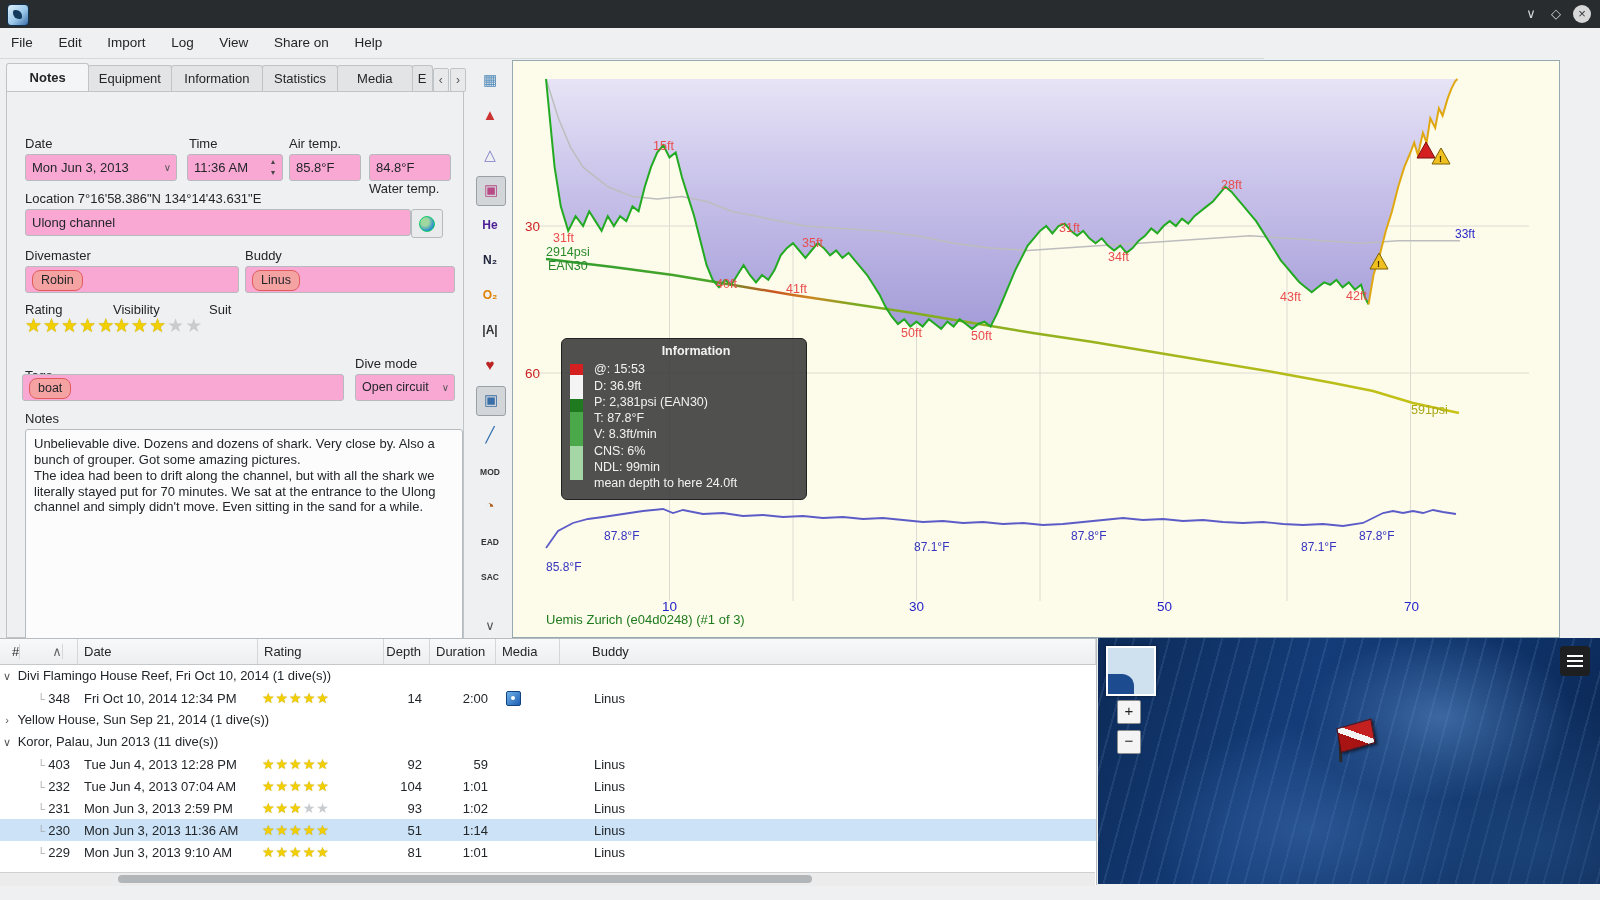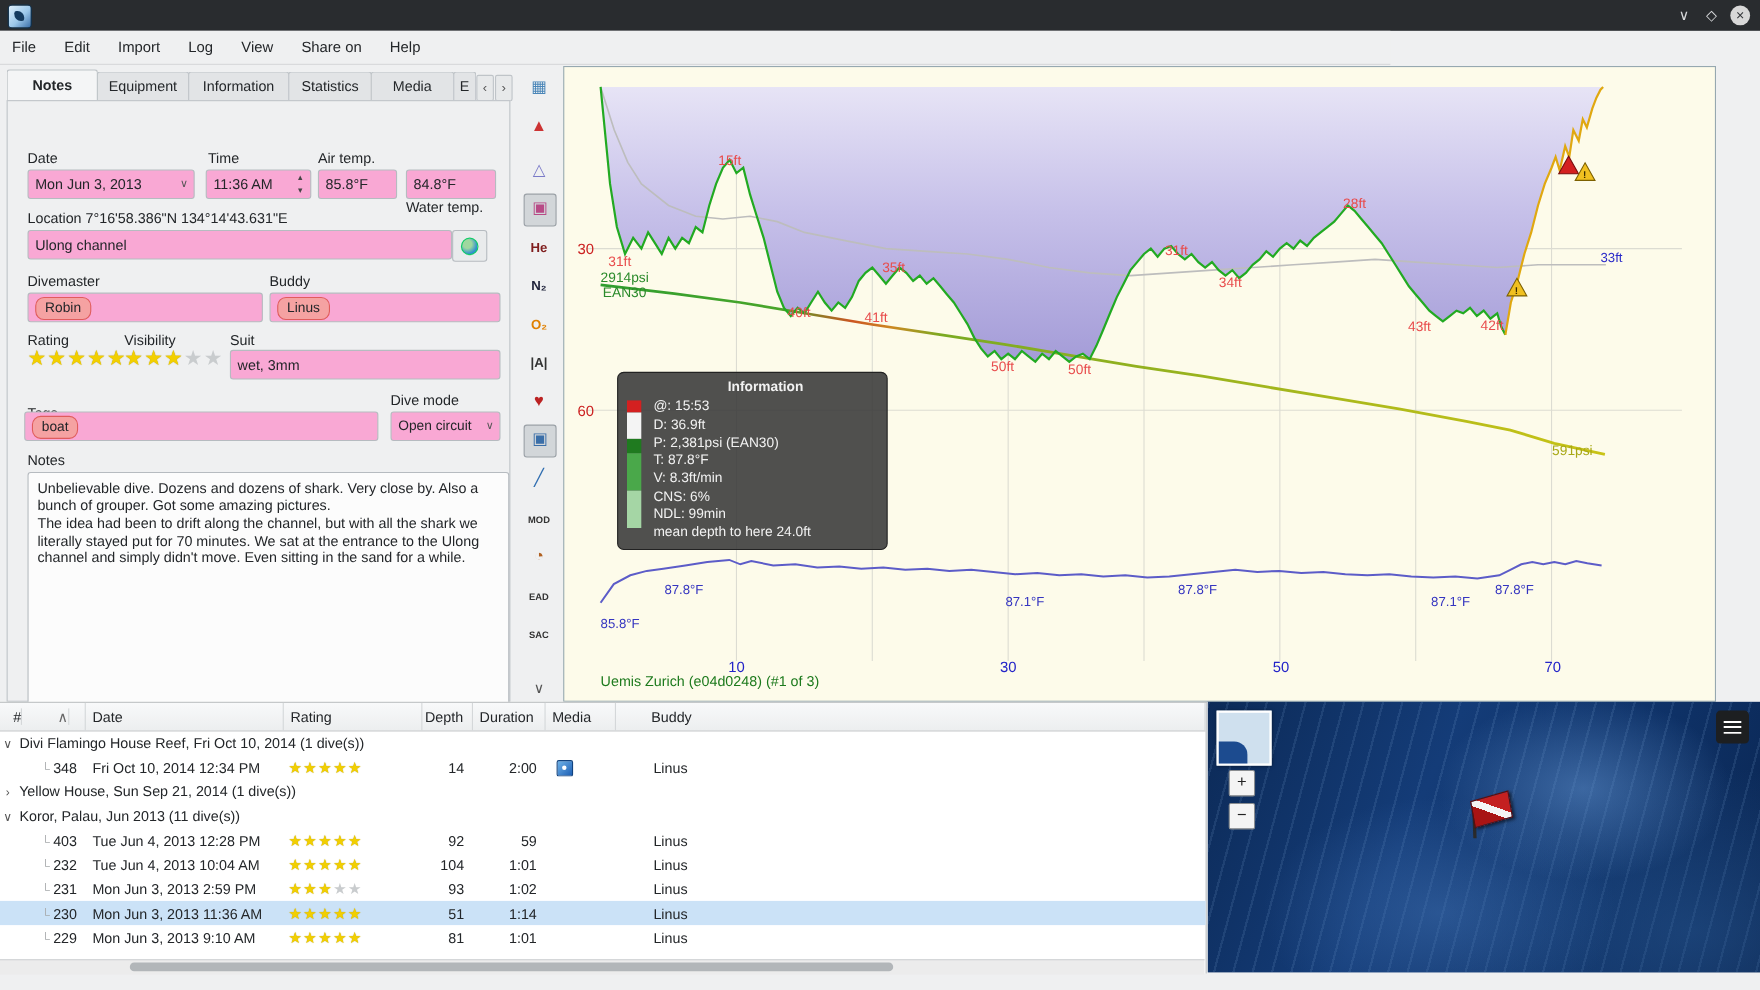--- a/index.html
+++ b/index.html
@@ -173,21 +173,20 @@
 
     <div class="lbl" style="left:18px;top:210px;">Rating</div>
     <div class="lbl" style="left:106px;top:210px;">Visibility</div>
     <div class="lbl" style="left:202px;top:210px;">Suit</div>
     <div class="stars" style="left:18px;top:222px;">
       <span class="sfull">★★★★★</span><span class="sempty"></span>
     </div>
     <div class="stars" style="left:106px;top:222px;">
       <span class="sfull">★★★</span><span class="sempty">★★</span>
     </div>
-    <div class="fld" style="left:202px;top:226px;width:232px;">wet, 3mm</div>
 
     <div class="lbl" style="left:18px;top:276px;text-decoration:underline;">Tags</div>
     <div class="lbl" style="left:348px;top:264px;">Dive mode</div>
     <div class="fld" style="left:15px;top:282px;width:308px;">
       <span class="tagpill">boat</span>
     </div>
     <div class="fld combo" style="left:348px;top:282px;width:86px;font-size:12.5px;">
       <span>Open circuit</span><span class="arrow">∨</span>
     </div>
 
@@ -195,21 +194,21 @@
     <div id="notesarea">Unbelievable dive. Dozens and dozens of shark. Very close by. Also a bunch of grouper. Got some amazing pictures.
 The idea had been to drift along the channel, but with all the shark we literally stayed put for 70 minutes. We sat at the entrance to the Ulong channel and simply didn't move. Even sitting in the sand for a while.</div>
   </div>
 </div>
 
 <div id="vtoolbar">
   <div class="ticon" style="top:8px;"><span class="tglyph" style="color:#4a86b8;">▦</span></div>
   <div class="ticon" style="top:43px;"><span class="tglyph" style="color:#cc3333;">▲</span></div>
   <div class="ticon" style="top:83px;"><span class="tglyph" style="color:#7a7ac8;">△</span></div>
   <div class="ticon pressed" style="top:118px;"><span class="tglyph" style="color:#b84a86;">▣</span></div>
-  <div class="ticon" style="top:153px;"><span class="ttext" style="color:#7f1d1d;">He</span></div>
+  <div class="ticon" style="top:153px;"><span class="ttext" style="color:#4c1d95;">He</span></div>
   <div class="ticon" style="top:188px;"><span class="ttext" style="color:#20243c;">N₂</span></div>
   <div class="ticon" style="top:223px;"><span class="ttext" style="color:#e08000;">O₂</span></div>
   <div class="ticon" style="top:258px;"><span class="ttext" style="color:#333;">|A|</span></div>
   <div class="ticon" style="top:293px;"><span class="tglyph" style="color:#bb2222;">♥</span></div>
   <div class="ticon pressed" style="top:328px;"><span class="tglyph" style="color:#3a6ea8;">▣</span></div>
   <div class="ticon" style="top:363px;"><span class="tglyph" style="color:#2f6db0;">╱</span></div>
   <div class="ticon" style="top:399px;"><span class="tsmall" style="color:#333;">MOD</span></div>
   <div class="ticon" style="top:434px;"><span class="tglyph" style="color:#b06020;">◔</span></div>
   <div class="ticon" style="top:469px;"><span class="tsmall" style="color:#333;text-align:right;">EAD</span></div>
   <div class="ticon" style="top:504px;"><span class="tsmall" style="color:#333;">SAC</span></div>
@@ -358,21 +357,21 @@
     <span class="c date">Tue Jun 4, 2013 12:28 PM</span>
     <span class="c rate"><span class="sfull">★★★★★</span><span class="sempty"></span></span>
     <span class="c dep">92</span>
     <span class="c dur">59</span>
     <span class="c med"></span>
     <span class="c bud">Linus</span>
   </div>
 
   <div class="drow lgrid">
     <span class="c num"><span class="tree">└</span><span>232</span></span>
-    <span class="c date">Tue Jun 4, 2013 10:04 AM</span>
+    <span class="c date">Tue Jun 4, 2013 07:04 AM</span>
     <span class="c rate"><span class="sfull">★★★★★</span><span class="sempty"></span></span>
     <span class="c dep">104</span>
     <span class="c dur">1:01</span>
     <span class="c med"></span>
     <span class="c bud">Linus</span>
   </div>
 
   <div class="drow lgrid">
     <span class="c num"><span class="tree">└</span><span>231</span></span>
     <span class="c date">Mon Jun 3, 2013 2:59 PM</span>

